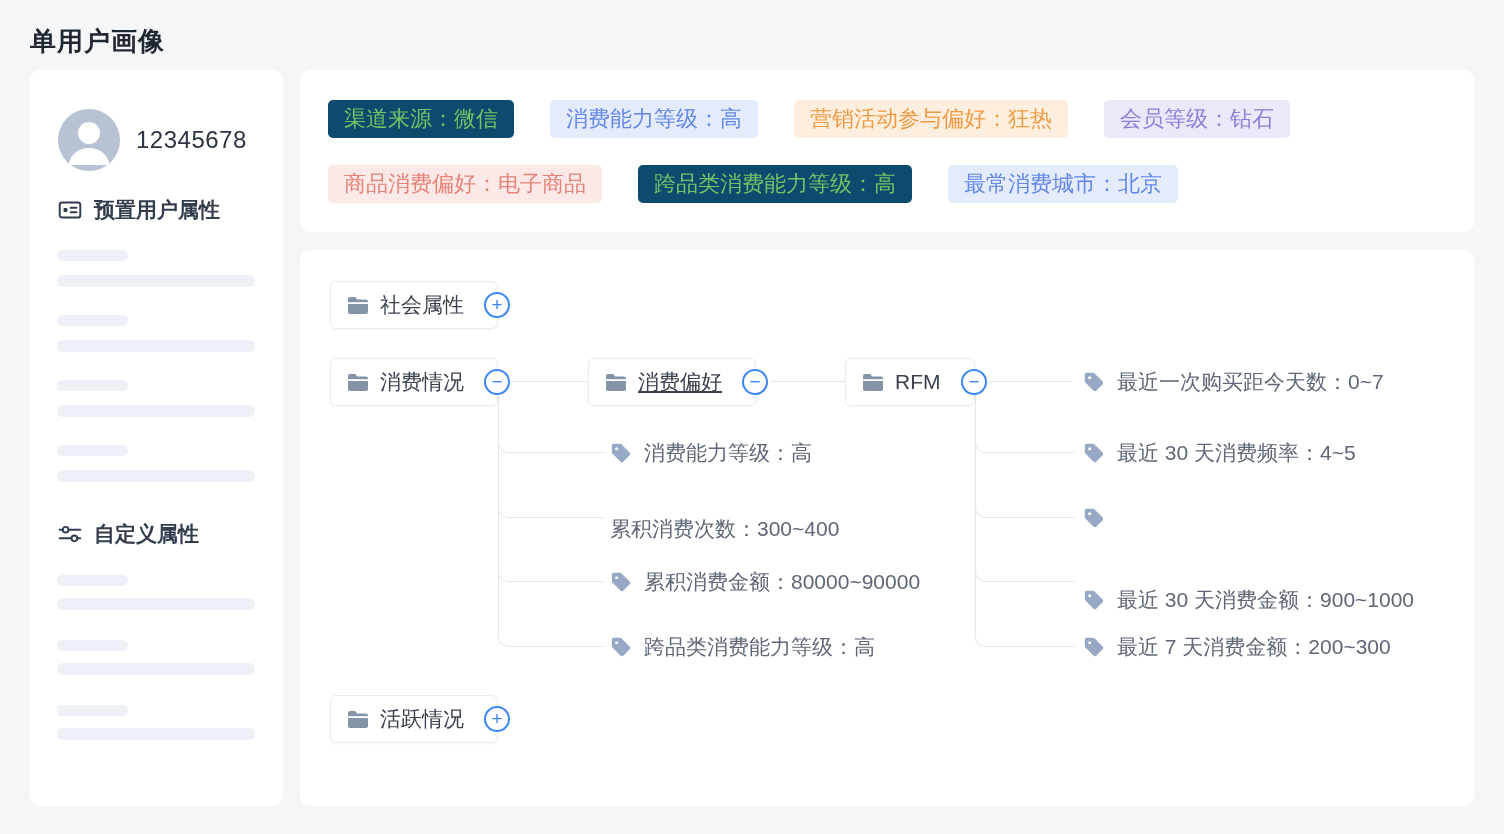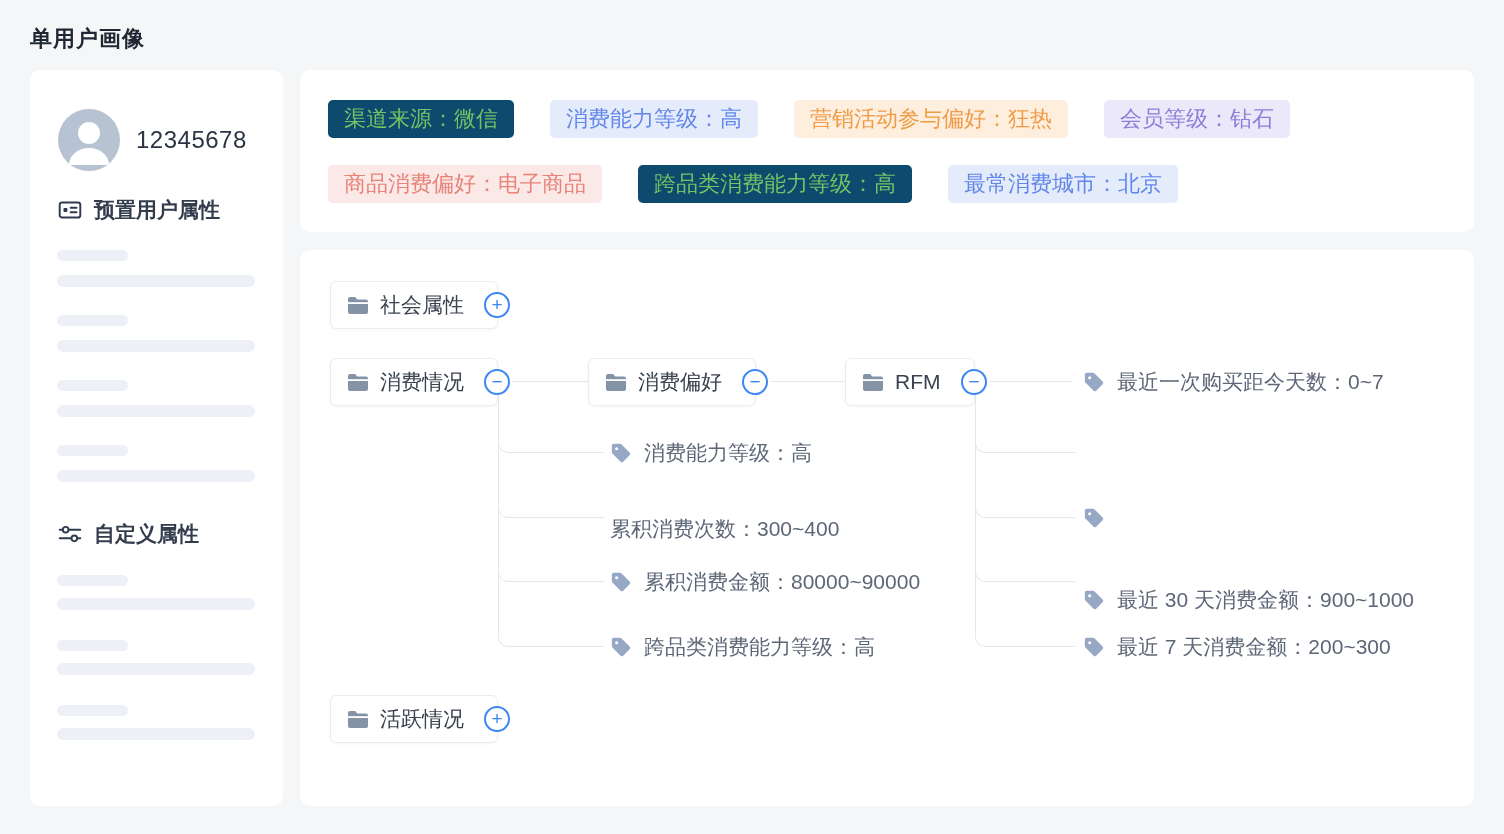--- a/index.html
+++ b/index.html
@@ -5,21 +5,21 @@
   * { margin:0; padding:0; box-sizing:border-box; }
   html,body { width:1504px; height:834px; }
   body {
     position:relative;
     background:#f4f6f8;
     font-family:"Liberation Sans","DejaVu Sans",sans-serif;
     overflow:hidden;
   }
   .page-title {
     position:absolute; left:30px; top:24px;
-    font-size:22px; font-weight:700; color:#1f2733; letter-spacing:1px;
+    font-size:26px; font-weight:700; color:#1f2733; letter-spacing:1px;
   }
   .panel { position:absolute; background:#ffffff; border-radius:10px; }
 
   
   .user-panel { left:30px; top:70px; width:253px; height:736px; }
   .avatar {
     position:absolute; left:28px; top:39px; width:62px; height:62px;
     border-radius:50%; background:#b7c2d3; overflow:hidden;
   }
   .user-id {
@@ -168,21 +168,21 @@
 
   <div class="node" style="left:30px; top:108px; width:168px;">
     <svg width="22" height="19" viewBox="0 0 22 19">
       <path d="M1 3a2 2 0 0 1 2-2h5.2l2 2.4H19a2 2 0 0 1 2 2V16a2 2 0 0 1-2 2H3a2 2 0 0 1-2-2z" fill="#8593a7"></path>
       <rect x="1" y="6.2" width="20" height="1.8" fill="#ffffff"></rect>
     </svg>
     <span>消费情况</span>
     <button class="toggle">−</button>
   </div>
 
-  <div class="node" style="left:288px; top:108px; width:168px;">
+  <div class="node" style="left:288px; top:108px; width:168px;text-decoration:underline;">
     <svg width="22" height="19" viewBox="0 0 22 19">
       <path d="M1 3a2 2 0 0 1 2-2h5.2l2 2.4H19a2 2 0 0 1 2 2V16a2 2 0 0 1-2 2H3a2 2 0 0 1-2-2z" fill="#8593a7"></path>
       <rect x="1" y="6.2" width="20" height="1.8" fill="#ffffff"></rect>
     </svg>
     <span>消费偏好</span>
     <button class="toggle">−</button>
   </div>
 
   <div class="node" style="left:545px; top:108px; width:130px;">
     <svg width="22" height="19" viewBox="0 0 22 19">
@@ -231,20 +231,27 @@
     <span>跨品类消费能力等级：高</span>
   </div>
 
   <div class="leaf" style="left:783px; top:117px;">
     <svg width="22" height="22" viewBox="0 0 24 24">
       <path d="M21.4 11.58l-9-9A2 2 0 0 0 11 2H4a2 2 0 0 0-2 2v7c0 .53.21 1.04.59 1.41l9 9a2 2 0 0 0 2.82 0l7-7a2 2 0 0 0 0-2.83z" fill="#97a8c5"></path>
       <circle cx="7.3" cy="7.3" r="1.7" fill="#ffffff"></circle>
     </svg>
     <span>最近一次购买距今天数：0~7</span>
   </div>
+  <div class="leaf" style="left:783px; top:188px;">
+    <svg width="22" height="22" viewBox="0 0 24 24">
+      <path d="M21.4 11.58l-9-9A2 2 0 0 0 11 2H4a2 2 0 0 0-2 2v7c0 .53.21 1.04.59 1.41l9 9a2 2 0 0 0 2.82 0l7-7a2 2 0 0 0 0-2.83z" fill="#97a8c5"></path>
+      <circle cx="7.3" cy="7.3" r="1.7" fill="#ffffff"></circle>
+    </svg>
+    <span>最近 30 天消费频率：4~5</span>
+  </div>
   <div class="leaf" style="left:783px; top:253px;">
     <svg width="22" height="22" viewBox="0 0 24 24">
       <path d="M21.4 11.58l-9-9A2 2 0 0 0 11 2H4a2 2 0 0 0-2 2v7c0 .53.21 1.04.59 1.41l9 9a2 2 0 0 0 2.82 0l7-7a2 2 0 0 0 0-2.83z" fill="#97a8c5"></path>
       <circle cx="7.3" cy="7.3" r="1.7" fill="#ffffff"></circle>
     </svg>
   </div>
   <div class="leaf" style="left:783px; top:335px;">
     <svg width="22" height="22" viewBox="0 0 24 24">
       <path d="M21.4 11.58l-9-9A2 2 0 0 0 11 2H4a2 2 0 0 0-2 2v7c0 .53.21 1.04.59 1.41l9 9a2 2 0 0 0 2.82 0l7-7a2 2 0 0 0 0-2.83z" fill="#97a8c5"></path>
       <circle cx="7.3" cy="7.3" r="1.7" fill="#ffffff"></circle>

